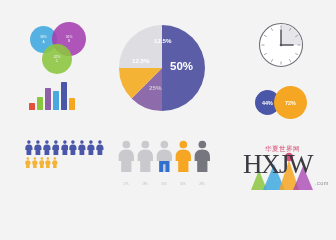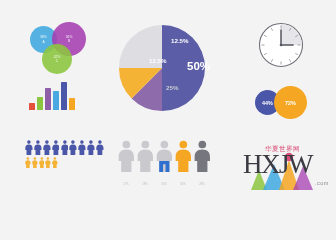--- a/index.html
+++ b/index.html
@@ -22,21 +22,21 @@
 
   
   #bars{left:29px;top:80px;width:56px;height:30px;}
   .barwrap{position:absolute;bottom:0;display:flex;align-items:flex-end;
            gap:1.6px;height:30px;}
   .bar{width:6.4px;border-radius:.6px;}
 
   
   #pie{left:118px;top:24px;width:88px;height:88px;}
   #pie svg{display:block;}
-  .ptxt{position:absolute;font-weight:bold;pointer-events:none;margin-left:17px;}
+  .ptxt{position:absolute;font-weight:bold;pointer-events:none;}
   #pl-50{left:52px;top:36px;font-size:11.5px;color:#ffffff;}
   #pl-125a{left:36px;top:13px;font-size:6.2px;color:#ffffff;}
   #pl-125b{left:14px;top:33px;font-size:6.2px;color:#ffffff;}
   #pl-25{left:31px;top:60px;font-size:6.2px;color:#cbcbd2;}
 
   
   #clock{left:258px;top:22px;width:46px;height:46px;}
 
   
   #twocirc{left:255px;top:86px;width:62px;height:34px;}

